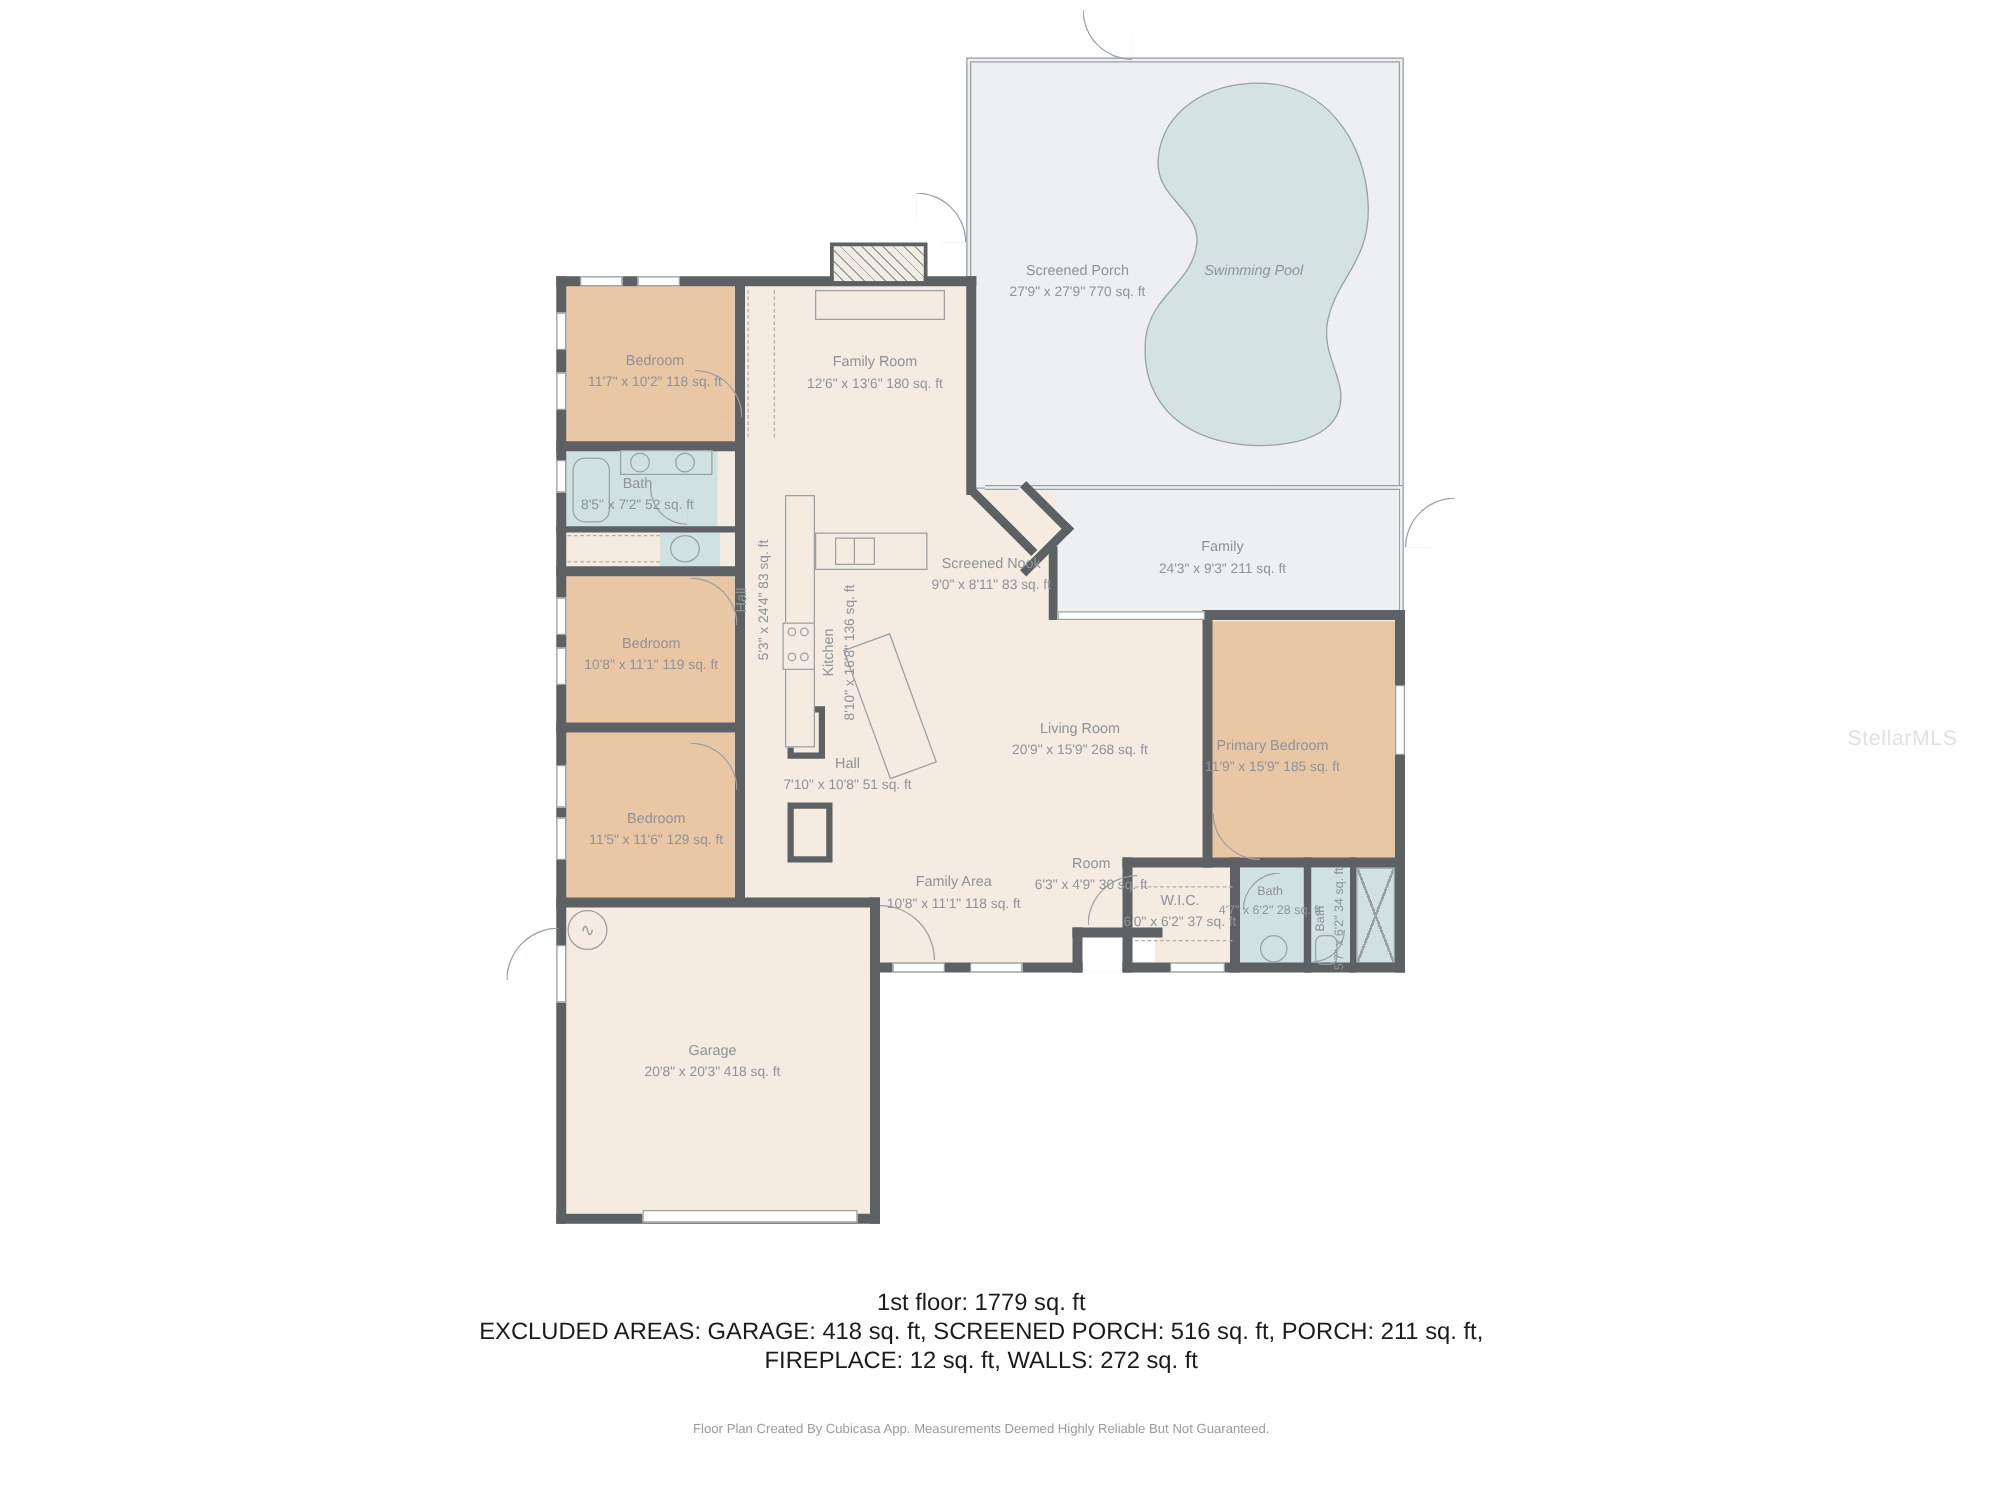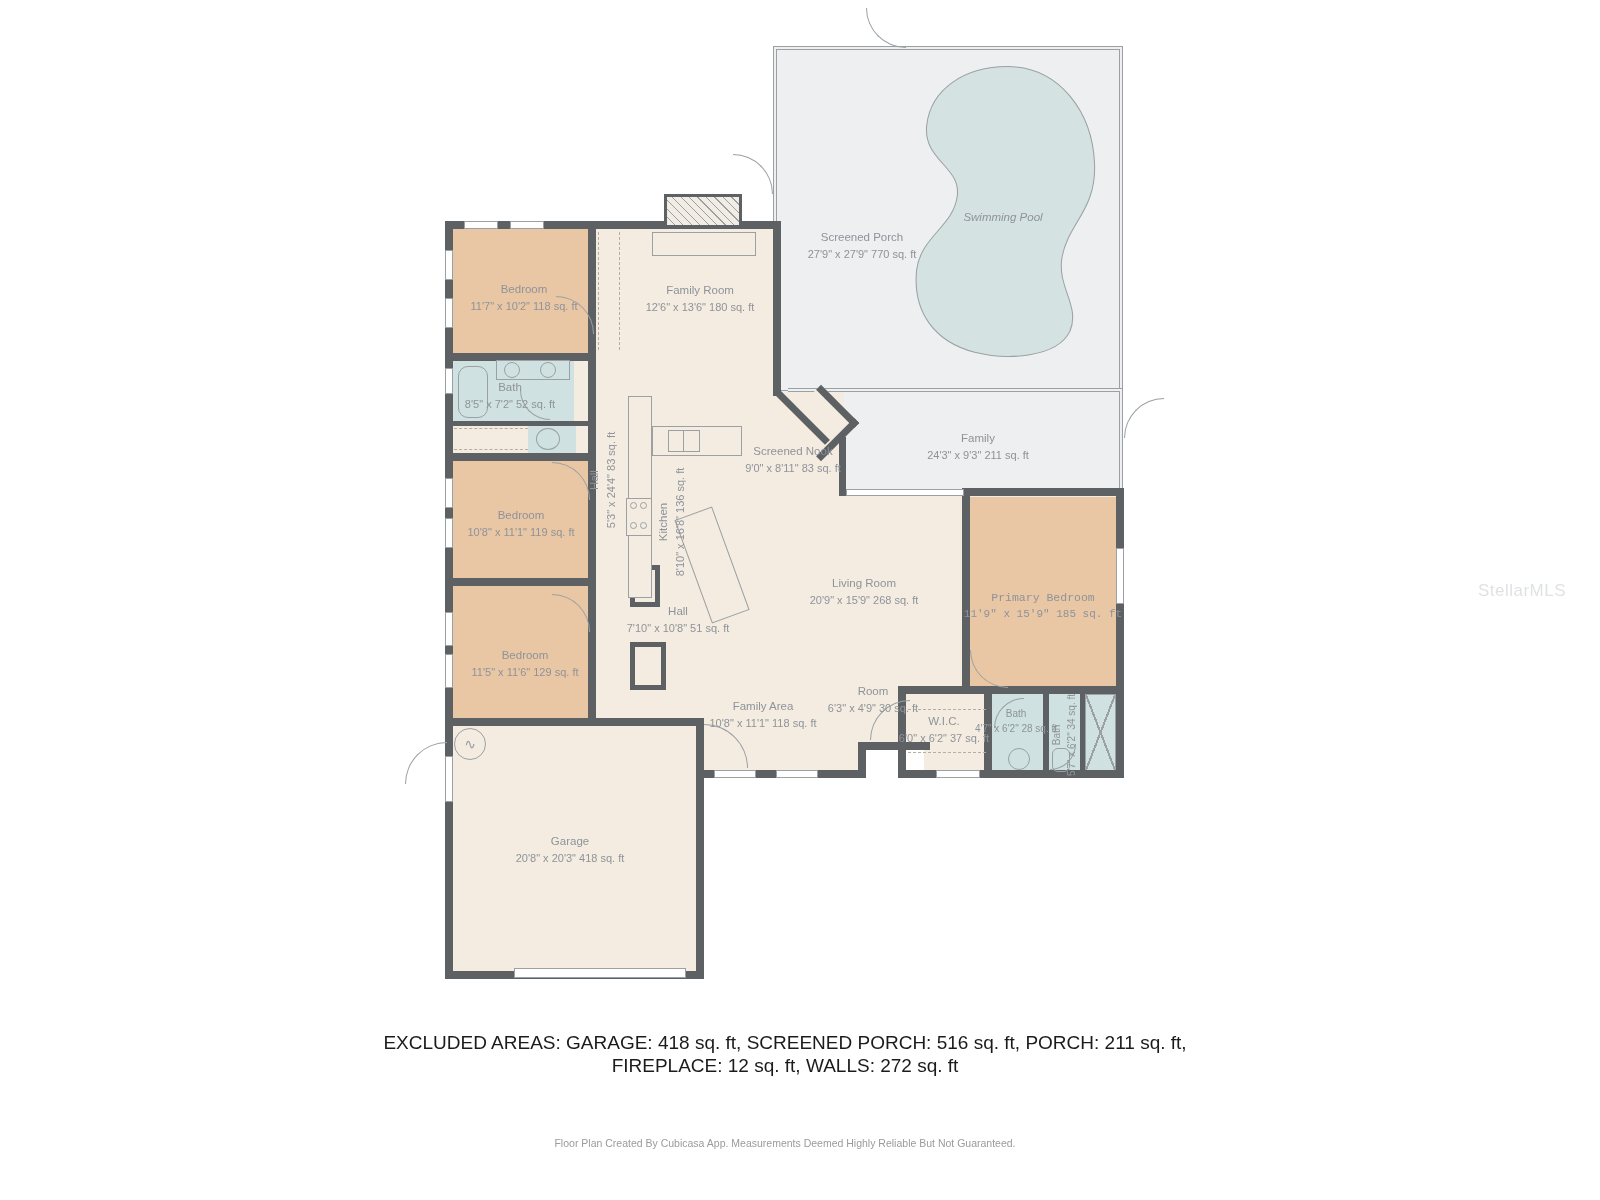--- a/index.html
+++ b/index.html
@@ -151,21 +151,21 @@
   <div class="thinbox" style="left:652px;top:426px;width:90px;height:30px;"></div>
   <div class="thinbox" style="left:668px;top:430px;width:32px;height:22px;"></div>
   <div style="position:absolute;left:683px;top:431px;width:1px;height:20px;background:var(--fixture_line);"></div>
   <div class="thinbox" style="left:692px;top:510px;width:40px;height:110px;transform:rotate(-20deg);"></div>
   <div class="dot" style="left:454px;top:728px;width:32px;height:32px;color:var(--fixture_line);font-size:14px;text-align:center;line-height:30px;">∿</div>
   <div class="dot" style="left:1008px;top:748px;width:22px;height:22px;"></div>
   <div style="position:absolute;left:1052px;top:748px;width:18px;height:24px;border:1.5px solid var(--fixture_line);border-radius:6px;box-sizing:border-box;"></div>
   <div class="fireplace" style="left:664px;top:194px;width:78px;height:34px;"></div>
   <div class="thinbox" style="left:652px;top:232px;width:104px;height:24px;"></div>
 
-  <div class="room-label" style="left:862px;top:226px;margin-top:20px;">
+  <div class="room-label" style="left:862px;top:226px;">
     <div class="rname">Screened Porch</div>
       <div class="rdims">27'9" x 27'9" 770 sq. ft</div>
   </div>
   <div class="room-label" style="left:1003px;top:218px;font-style:italic;">
     <div class="rname">Swimming Pool</div>
   </div>
   <div class="room-label" style="left:978px;top:447px;">
     <div class="rname">Family</div>
       <div class="rdims">24'3" x 9'3" 211 sq. ft</div>
   </div>
@@ -202,21 +202,21 @@
       <div class="rdims">11'5" x 11'6" 129 sq. ft</div>
   </div>
   <div class="room-label" style="left:678px;top:620px;">
     <div class="rname">Hall</div>
       <div class="rdims">7'10" x 10'8" 51 sq. ft</div>
   </div>
   <div class="room-label" style="left:864px;top:592px;">
     <div class="rname">Living Room</div>
       <div class="rdims">20'9" x 15'9" 268 sq. ft</div>
   </div>
-  <div class="room-label" style="left:1043px;top:606px;font-family:Liberation Mono, monospace;">
+  <div class="room-label" style="left:1018px;top:606px;">
     <div class="rname">Primary Bedroom</div>
       <div class="rdims">11'9" x 15'9" 185 sq. ft</div>
   </div>
   <div class="room-label" style="left:763px;top:715px;">
     <div class="rname">Family Area</div>
       <div class="rdims">10'8" x 11'1" 118 sq. ft</div>
   </div>
   <div class="room-label" style="left:873px;top:700px;">
     <div class="rname">Room</div>
       <div class="rdims">6'3" x 4'9" 30 sq. ft</div>
@@ -232,19 +232,20 @@
   <div class="room-label vert small" style="left:1064px;top:735px;">
     <div class="rname">Bath</div>
       <div class="rdims">5'7" x 6'2" 34 sq. ft</div>
   </div>
   <div class="room-label" style="left:570px;top:850px;">
     <div class="rname">Garage</div>
       <div class="rdims">20'8" x 20'3" 418 sq. ft</div>
   </div>
 
   <div class="summary">
+    <div>1st floor: 1779 sq. ft</div>
     <div>EXCLUDED AREAS: GARAGE: 418 sq. ft, SCREENED PORCH: 516 sq. ft, PORCH: 211 sq. ft,</div>
     <div>FIREPLACE: 12 sq. ft, WALLS: 272 sq. ft</div>
   </div>
   <div class="footer">Floor Plan Created By Cubicasa App. Measurements Deemed Highly Reliable But Not Guaranteed.</div>
   <div class="watermark">StellarMLS</div>
 
 </div>
 
 </body></html>

